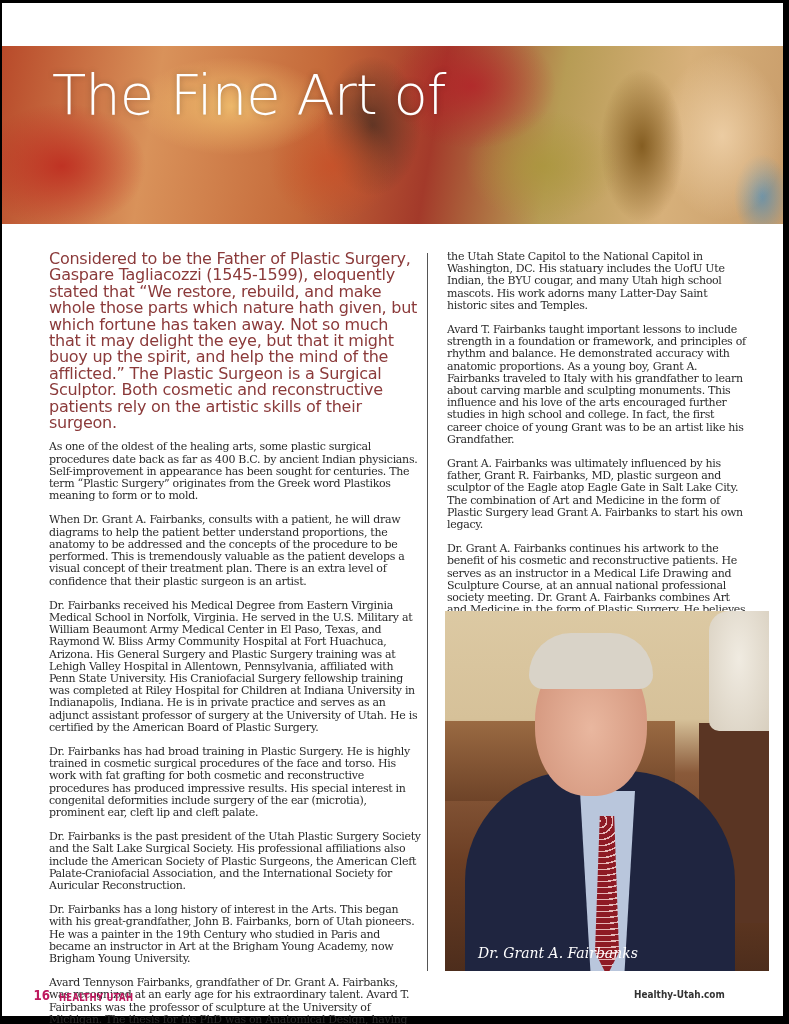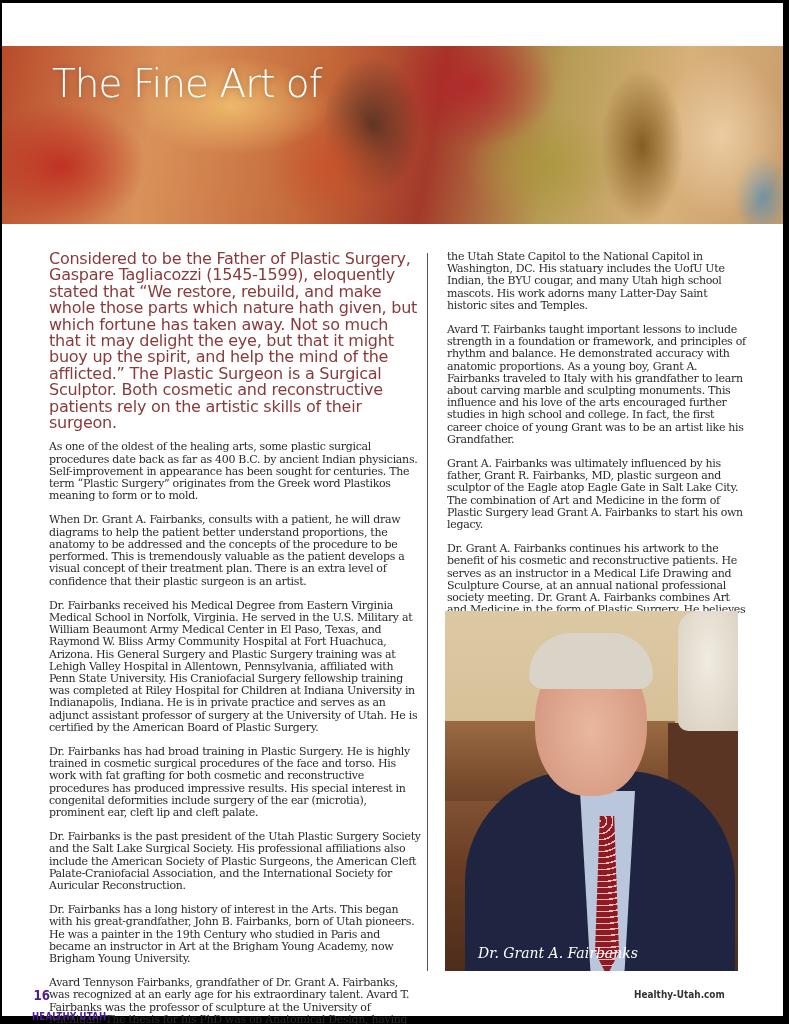--- a/index.html
+++ b/index.html
@@ -21,23 +21,23 @@
       radial-gradient(ellipse 90px 80px at 330px 120px, rgba(200,80,40,0.8), transparent 70%),
       radial-gradient(ellipse 70px 100px at 370px 80px, rgba(60,40,30,0.7), transparent 70%),
       radial-gradient(ellipse 120px 90px at 470px 40px, rgba(180,30,40,0.75), transparent 70%),
       radial-gradient(ellipse 110px 80px at 540px 120px, rgba(170,150,60,0.8), transparent 70%),
       radial-gradient(ellipse 60px 110px at 640px 100px, rgba(120,80,20,0.85), transparent 70%),
       radial-gradient(ellipse 90px 120px at 720px 90px, rgba(240,210,170,0.85), transparent 70%),
       radial-gradient(ellipse 40px 60px at 760px 150px, rgba(70,140,190,0.7), transparent 70%),
       linear-gradient(100deg, #b84a2a 0%, #d9925a 20%, #c56a3a 40%, #a33a2a 55%, #b79c55 70%, #d7b07a 85%, #c89c6a 100%);
   }
   .hero-title {
-    position: absolute; left: 50px; top: 9px;
+    position: absolute; left: 50px; top: 20px;
     color: #fff; font-family: "DejaVu Sans", sans-serif; font-weight: 200;
-    font-size: 39px; line-height: 58px; letter-spacing: -1px;
+    font-size: 56px; line-height: 58px; letter-spacing: -1px;
     text-shadow: 0 0 6px rgba(0,0,0,0.25);
   }
   .hero-title .l1 { display: block; }
   .hero-title .l2 { display: block; letter-spacing: -1.5px; }
 
   .col-left { position: absolute; left: 47px; top: 248px; width: 372px; }
   .col-right { position: absolute; left: 445px; top: 248px; width: 300px; }
   .divider {
     position: absolute; left: 425px; top: 250px; width: 1px; height: 718px;
     background: #555;
@@ -45,21 +45,21 @@
   .lede {
     color: #8b3a3a; font-family: "DejaVu Sans", sans-serif;
     font-size: 16px; line-height: 16.4px; margin: 0 0 10px 0;
     letter-spacing: -0.25px;
   }
   .body-p {
     color: #2a2a2a; font-size: 11px; line-height: 12.2px;
     margin: 0 0 12px 0; letter-spacing: -0.3px;
   }
   .photo {
-    position: absolute; left: 443px; top: 608px; width: 293px; height: 360px;
+    position: absolute; left: 443px; top: 608px; width: 324px; height: 360px;
     overflow: hidden;
     background:
       linear-gradient(180deg, #dcc9a3 0%, #d6c199 30%, #8a5a3a 45%, #6b3e24 70%, #4d2d1c 100%);
   }
   .photo .bust {
     position: absolute; right: 0; top: 0; width: 60px; height: 120px;
     background: radial-gradient(ellipse at 50% 40%, #f0ebe1, #d8cfbf);
     border-radius: 20px 0 0 10px;
   }
   .photo .pedestal {
@@ -94,22 +94,22 @@
     position: absolute; left: 84px; top: 22px; width: 124px; height: 56px;
     background: #d9d3c8; border-radius: 60px 60px 20px 20px;
   }
   .photo-caption {
     position: absolute; left: 33px; bottom: 10px;
     color: #fff; font-family: "DejaVu Serif", serif; font-style: italic;
     font-size: 14px;
   }
   .footer-left {
     position: absolute; left: 30px; top: 984px;
-    font-family: "DejaVu Sans", sans-serif; font-weight: bold; color: #4c1d95;
-    display: flex; align-items: flex-start; gap: 8px; flex-direction: column;
+    font-family: "DejaVu Sans", sans-serif; font-weight: bold; color: #be185d;
+    display: flex; align-items: flex-end; gap: 8px;
   }
   .footer-left .num { font-size: 14px; transform: scaleX(0.85); }
   .footer-left .mag { font-size: 10px; letter-spacing: 0.3px; transform: scaleX(0.85); transform-origin: left; }
   .footer-right {
     position: absolute; right: 58px; top: 985px;
     font-family: "DejaVu Sans", sans-serif; font-weight: bold; color: #333;
     font-size: 10.5px; transform: scaleX(0.85); transform-origin: right;
   }
 </style>
 </head>

